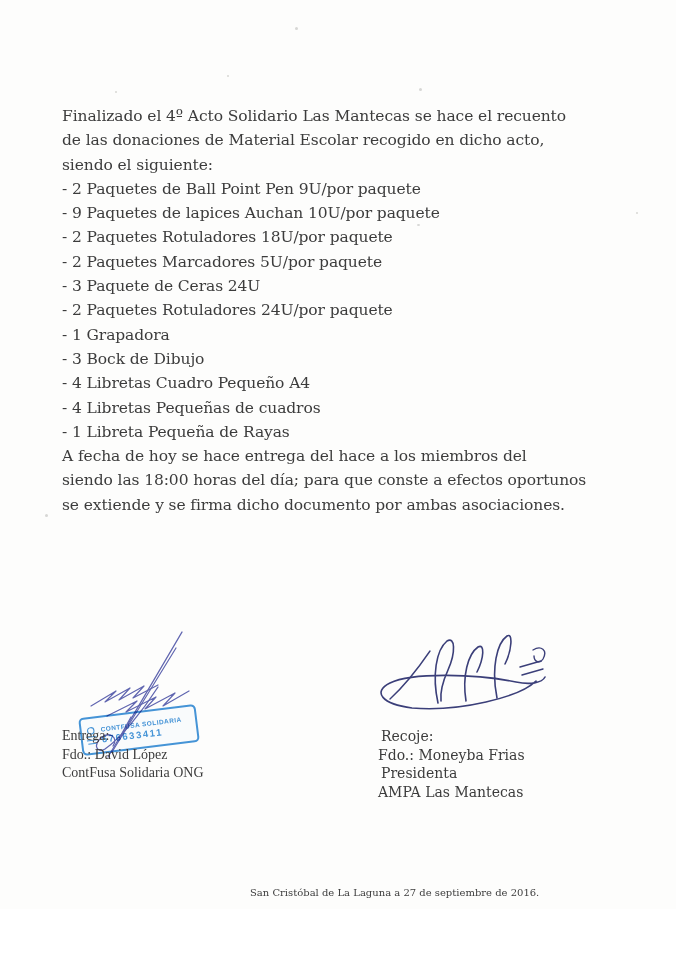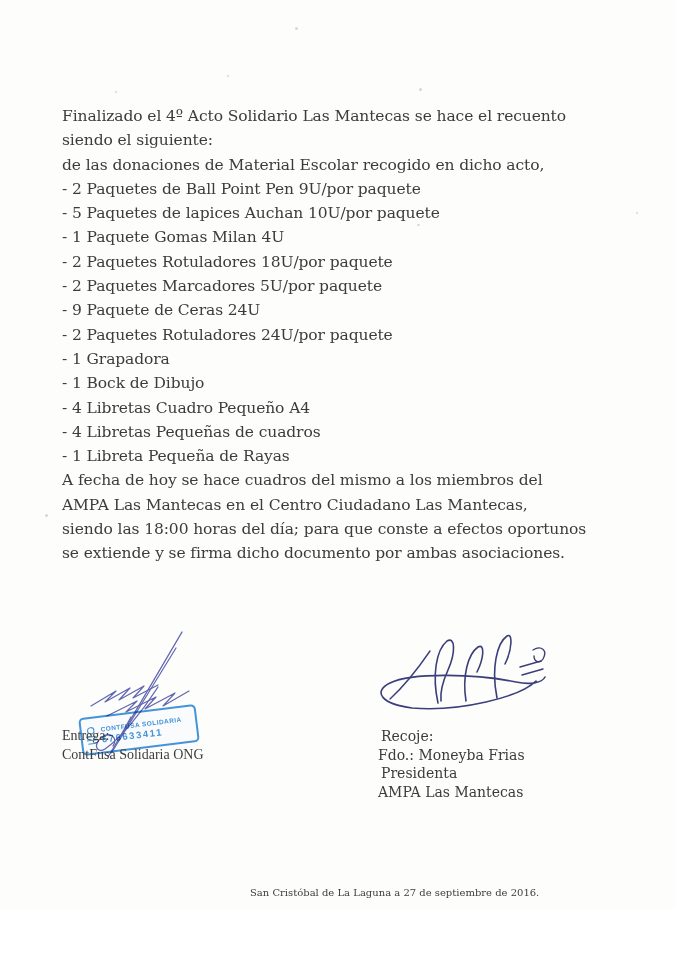--- a/index.html
+++ b/index.html
@@ -51,40 +51,38 @@
   <div class="speck" style="left:227px;top:75px;width:2px;height:2px;"></div>
   <div class="speck" style="left:419px;top:88px;width:3px;height:3px;"></div>
   <div class="speck" style="left:115px;top:91px;width:2px;height:2px;"></div>
   <div class="speck" style="left:417px;top:224px;width:3px;height:2px;"></div>
   <div class="speck" style="left:45px;top:514px;width:3px;height:3px;"></div>
   <div class="speck" style="left:636px;top:212px;width:2px;height:2px;"></div>
 
   <div class="body-text">
     <div>
         <div class="line">Finalizado el 4º Acto Solidario Las Mantecas se hace el recuento</div>
+        <div class="line">de las donaciones de Material Escolar recogido en dicho acto,</div>
         <div class="line">siendo el siguiente:</div>
-        <div class="line">de las donaciones de Material Escolar recogido en dicho acto,</div>
       </div>
     <div>
         <div class="line">- 2 Paquetes de Ball Point Pen 9U/por paquete</div>
-        <div class="line">- 5 Paquetes de lapices Auchan 10U/por paquete</div>
-        <div class="line">- 1 Paquete Gomas Milan 4U</div>
+        <div class="line">- 9 Paquetes de lapices Auchan 10U/por paquete</div>
         <div class="line">- 2 Paquetes Rotuladores 18U/por paquete</div>
         <div class="line">- 2 Paquetes Marcadores 5U/por paquete</div>
-        <div class="line">- 9 Paquete de Ceras 24U</div>
+        <div class="line">- 3 Paquete de Ceras 24U</div>
         <div class="line">- 2 Paquetes Rotuladores 24U/por paquete</div>
         <div class="line">- 1 Grapadora</div>
-        <div class="line">- 1 Bock de Dibujo</div>
+        <div class="line">- 3 Bock de Dibujo</div>
         <div class="line">- 4 Libretas Cuadro Pequeño A4</div>
         <div class="line">- 4 Libretas Pequeñas de cuadros</div>
         <div class="line">- 1 Libreta Pequeña de Rayas</div>
       </div>
     <div>
-        <div class="line">A fecha de hoy se hace cuadros del mismo a los miembros del</div>
-        <div class="line">AMPA Las Mantecas en el Centro Ciudadano Las Mantecas,</div>
+        <div class="line">A fecha de hoy se hace entrega del hace a los miembros del</div>
         <div class="line">siendo las 18:00 horas del día; para que conste a efectos oportunos</div>
         <div class="line">se extiende y se firma dicho documento por ambas asociaciones.</div>
       </div>
   </div>
 
   <svg class="sig-svg" width="676" height="960" viewBox="0 0 676 960" style="color: rgb(80, 86, 168);">
     <g style="opacity:0.9">
       <path d="M182,632 L121,736" stroke-width="1.4"></path>
       <path d="M176,648 L112,752" stroke-width="1.2"></path>
       <path d="M91,706 L116,691 L105,702 L130,688 L119,700 L144,686 L133,698 L158,685" stroke-width="1.2"></path>
@@ -115,20 +113,21 @@
       </g>
     </svg>
     <div class="stamp-textcol">
       <div class="stamp-org">CONTFUSA SOLIDARIA</div>
       <div class="stamp-number">676633411</div>
     </div>
   </div>
 
   <div class="sig-block sig-left">
     <div>Entrega:</div>
+    <div>Fdo.: David López</div>
     <div>ContFusa Solidaria ONG</div>
   </div>
 
   <div class="sig-block sig-right">
     <div class="indent">Recoje:</div>
     <div>Fdo.: Moneyba Frias</div>
     <div class="indent">Presidenta</div>
     <div>AMPA Las Mantecas</div>
   </div>
 

